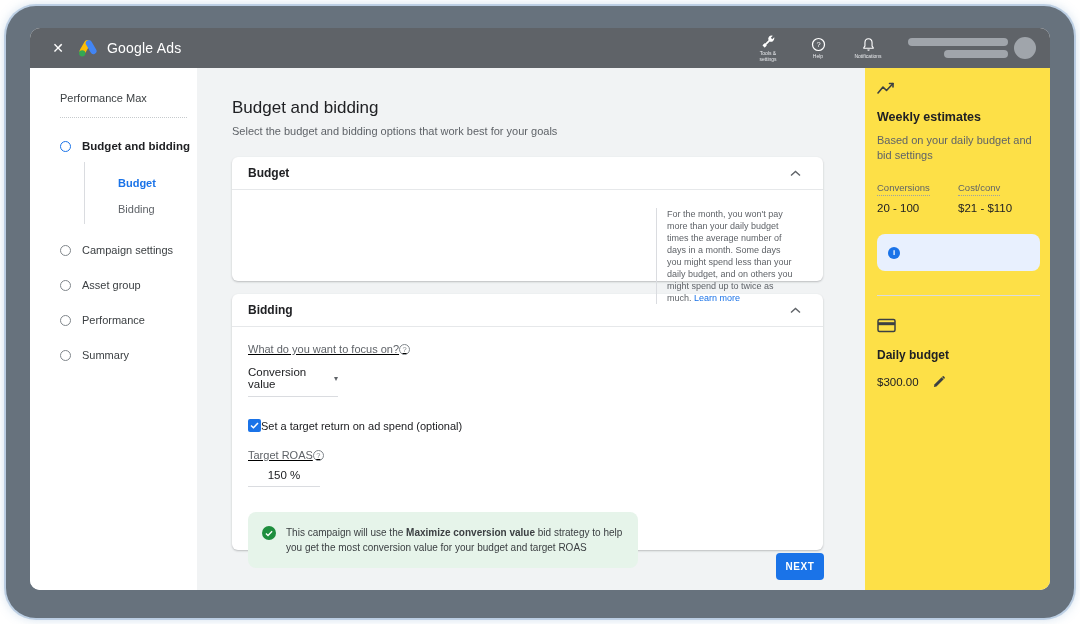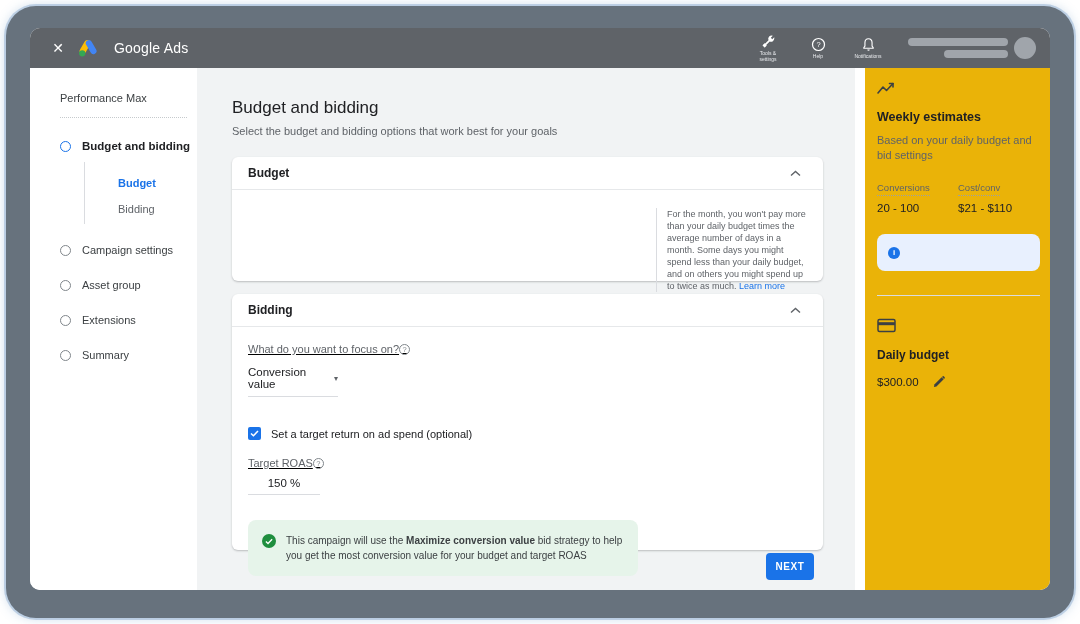--- a/index.html
+++ b/index.html
@@ -8,21 +8,21 @@
 
   .frame { position:absolute; left:6px; top:6px; width:1068px; height:612px;
            background:#67727d; border-radius:30px;
            box-shadow:0 0 0 2px rgba(110,150,195,.35), 0 0 12px rgba(90,140,190,.35); }
   .window { position:absolute; left:24px; top:22px; width:1020px; height:562px;
             background:#fff; border-radius:10px; overflow:hidden; display:flex; flex-direction:column; }
 
   
   .appbar { height:40px; background:#5f6368; display:flex; align-items:center; flex:0 0 40px; color:#fff; }
   .close-x { width:16px; margin-left:20px; font-size:14px; color:#fff; cursor:pointer; text-align:center; }
-  .logo { margin-left:12px; display:flex; align-items:center; gap:16px; }
+  .logo { margin-left:12px; display:flex; align-items:center; gap:9px; }
   .brand { font-size:14px; color:#fff; letter-spacing:.2px; }
   .appbar-right { margin-left:auto; display:flex; align-items:center; margin-right:14px; gap:2px; }
   .appnav-item { width:48px; display:flex; flex-direction:column; align-items:center; gap:1px; cursor:pointer; }
   .appnav-item .lbl { font-size:5px; line-height:6px; color:#e8eaed; text-align:center; width:32px; }
   .redacted { position:relative; width:128px; height:24px; margin-left:14px; }
   .bar1 { position:absolute; left:0; top:2px; right:28px; height:8px; border-radius:4px; background:#a0a5ab; }
   .bar2 { position:absolute; left:36px; bottom:2px; right:28px; height:8px; border-radius:4px; background:#a0a5ab; }
   .avatar { position:absolute; right:0; top:1px; width:22px; height:22px; border-radius:50%; background:#a0a5ab; }
 
   
@@ -48,50 +48,50 @@
                padding:0 22px 0 16px; border-bottom:1px solid #e6e8ea; }
   .card-title { font-size:12px; font-weight:bold; color:#202124; }
   .chev { color:#5f6368; cursor:pointer; display:flex; }
 
   .budget-card { margin-top:20px; height:124px; }
   .budget-body { display:flex; padding:18px 0 0 16px; }
   .field-label { font-size:11px; color:#5f6368; }
   .money-input { width:124px; border-bottom:1px solid #9aa0a6; padding:6px 0 4px 2px; font-size:11.5px; cursor:text; }
   .money-input .cur { color:#5f6368; margin-right:4px; }
   .money-input .amt { color:#202124; }
-  .budget-note { margin-left:auto; width:167px; border-left:1px solid #dadce0; padding:0 14px 0 10px;
+  .budget-note { margin-left:auto; width:167px; border-left:1px solid #dadce0; padding:0 26px 0 10px;
                  font-size:9px; line-height:12px; color:#5f6368; }
   .link { color:#1a73e8; cursor:pointer; }
 
   .bidding-card { margin-top:13px; height:256px; }
   .bidding-body { padding:16px 0 0 16px; }
   .q-row { display:flex; align-items:center; gap:0;text-decoration:underline; }
   .help-circle { width:11px; height:11px; border-radius:50%; border:1px solid #80868b; color:#80868b;
                  font-size:7.5px; line-height:10px; text-align:center; cursor:pointer; }
   .select { display:inline-flex; align-items:center; gap:4px; border-bottom:1px solid #dadce0;
             padding:9px 0 6px 0; width:90px; margin-top:2px; font-size:11.5px; color:#202124; cursor:pointer; }
   .select .arrow { font-size:8px; color:#5f6368; }
-  .check-row { display:flex; align-items:center; gap:10px; margin-top:30px; }
+  .check-row { display:flex; align-items:center; margin-top:22px; }
   .checkbox { width:13px; height:13px; border-radius:2px; background:#1a73e8; display:flex;
               align-items:center; justify-content:center; cursor:pointer; }
   .check-row .cb-label { font-size:11px; color:#202124; }
   .roas-label { margin-top:17px; }
   .roas-input { width:72px; border-bottom:1px solid #dadce0; padding:8px 0 5px 0; text-align:center;
                 font-size:11.5px; color:#202124; margin-top:0; cursor:text; }
   .green-note { margin-top:25px; width:390px; background:#e6f4ea; border-radius:8px;
                 display:flex; gap:10px; padding:13px 14px 13px 14px; }
   .gcheck { width:14px; height:14px; border-radius:50%; background:#1e8e3e; flex:0 0 14px;
             display:flex; align-items:center; justify-content:center; margin-top:1px; }
   .green-note .txt { font-size:10px; line-height:15px; color:#3c4043; }
 
   .next-btn { position:absolute; right:41px; bottom:10px; width:48px; height:27px; background:#1a73e8;
               color:#fff; border:none; border-radius:4px; font-size:10px; font-weight:bold;
               letter-spacing:.6px; cursor:pointer; font-family:"Liberation Sans", sans-serif; }
 
-  .rightpanel { width:185px; background:#eab308; flex:0 0 185px; padding:14px 11px 0 12px;margin-left:10px; }
+  .rightpanel { width:185px; background:#fde047; flex:0 0 185px; padding:14px 11px 0 12px; }
   .rp-title { font-size:12.5px; font-weight:bold; color:#202124; margin-top:10px; }
   .rp-sub { font-size:11px; line-height:15px; color:#5f6368; margin-top:9px; width:162px; }
   .rp-stats { display:flex; margin-top:14px; }
   .rp-stat { width:95px; }
   .rp-stat .s-label { font-size:9.5px; color:#5f6368; border-bottom:1px dotted #9aa0a6;
                       display:inline-block; padding-bottom:2px; }
   .rp-stat .s-value { font-size:11.5px; color:#202124; margin-top:6px; }
   .blue-note { margin-top:20px; width:163px; background:#e8f0fe; border-radius:8px;
                display:flex; gap:8px; padding:12px 10px 12px 11px; }
   .icirc { width:12px; height:12px; border-radius:50%; background:#1a73e8; color:#fff; flex:0 0 12px;
@@ -168,21 +168,21 @@
           <div class="step" style="margin-top:20px;">
             <span class="radio"></span>
             <span class="step-label">Campaign settings</span>
           </div>
           <div class="step" style="margin-top:23px;">
             <span class="radio"></span>
             <span class="step-label">Asset group</span>
           </div>
           <div class="step" style="margin-top:23px;">
             <span class="radio"></span>
-            <span class="step-label">Extensions</span>
+            <span class="step-label">Performance</span>
           </div>
           <div class="step" style="margin-top:23px;">
             <span class="radio"></span>
             <span class="step-label">Summary</span>
           </div>
         </div>
 
         <div class="main">
           <div class="page-title">Budget and bidding</div>
           <div class="page-sub">Select the budget and bidding options that work best for your goals</div>

